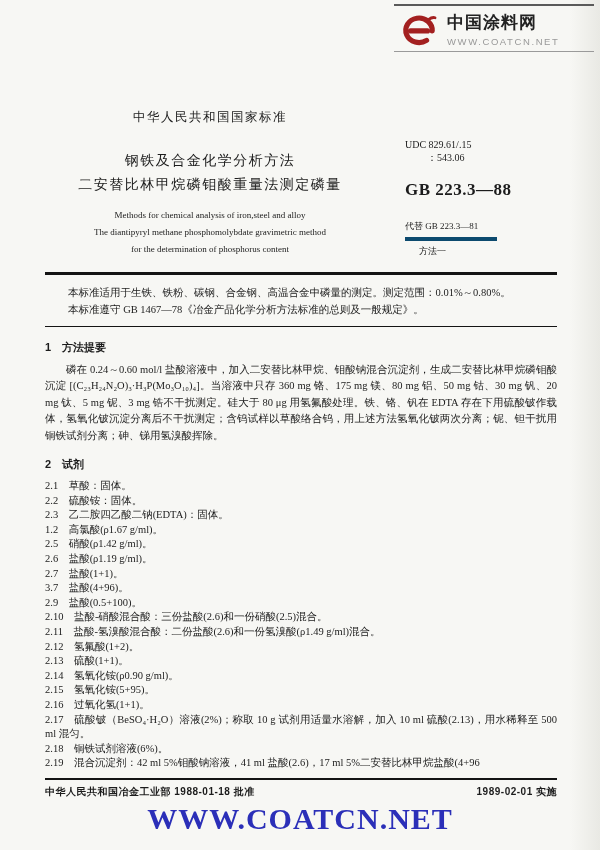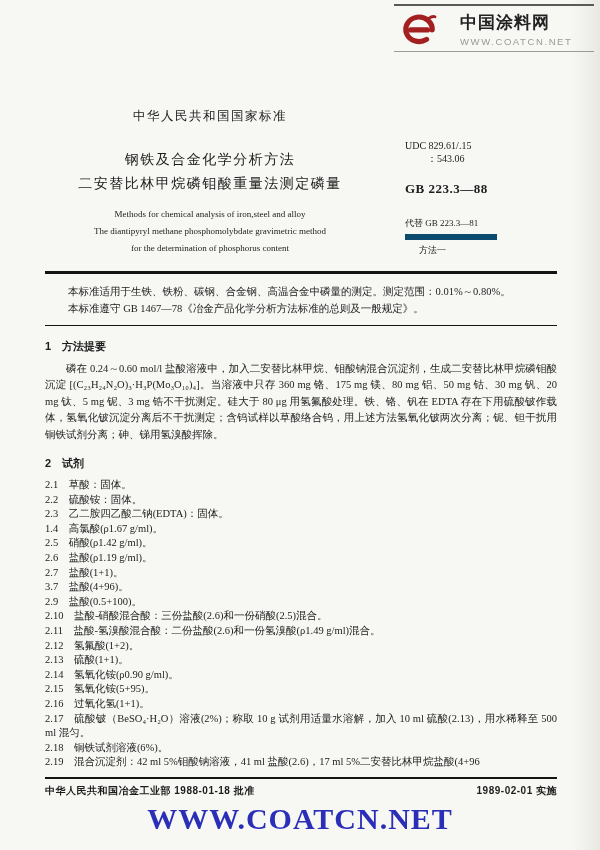--- a/index.html
+++ b/index.html
@@ -10,21 +10,21 @@
     background:linear-gradient(to right,#f7f7f4 0%,#f7f7f4 95%,#e9e9e4 100%);
     font-family:"Liberation Serif", serif;
     color:#1c1c1c;
   }
 
   
   .logo-block {
     position:absolute; top:4px; right:6px; width:200px;
     border-top:2px solid #5a5a5a; border-bottom:1px solid #9a9a9a;
     padding:5px 6px 4px 6px;
-    display:flex; align-items:center; gap:22px;
+    display:flex; align-items:flex-end; gap:9px;
     cursor:pointer;
   }
   .logo-icon svg { display:block; }
   .logo-name {
     font-family:"Liberation Sans", sans-serif;
     font-size:17px; font-weight:bold; color:#222; letter-spacing:1px;
   }
   .logo-url {
     font-family:"Liberation Sans", sans-serif;
     font-size:9.5px; color:#999; letter-spacing:1.6px; margin-top:2px;
@@ -43,22 +43,22 @@
   }
   .title1, .title2 {
     font-family:"Liberation Sans", sans-serif;
     font-weight:normal; font-size:14px; letter-spacing:1.5px; line-height:20px;
   }
   .title2 { margin-top:4px; }
   .en-block { margin-top:13px; font-size:9px; line-height:17px; color:#222; }
 
   .udc1 { font-size:10px; line-height:13px; }
   .udc2 { font-size:10px; line-height:13px; padding-left:22px; }
-  .gbno  { font-size:13px; font-weight:bold; margin-top:16px; letter-spacing:0.5px; }
-  .replaces { font-size:9px; margin-top:20px; padding-bottom:4px; border-bottom:6px solid #0c4a6e; width:92px; }
+  .gbno  { font-size:17px; font-weight:bold; margin-top:16px; letter-spacing:0.5px; }
+  .replaces { font-size:9px; margin-top:20px; padding-bottom:4px; border-bottom:4px solid #0c4a6e; width:92px; }
   .method { font-size:9px; margin-top:4px; padding-left:14px; }
 
   .rule { background:#141414; }
   .rule.thick { height:2.5px; margin-top:14px; }
   .rule.thin  { height:1px; }
   .rule.footer-rule { height:2px; margin-top:7px; }
 
   .scope { padding:9px 2px 8px 2px; }
   .scope p { text-indent:2em; font-size:10.5px; line-height:17px; }
 
@@ -136,21 +136,21 @@
   <div class="rule thin"></div>
 
   <div class="sec-heading">1　方法提要</div>
   <p class="para">磷在 0.24～0.60 mol/l 盐酸溶液中，加入二安替比林甲烷、钼酸钠混合沉淀剂，生成二安替比林甲烷磷钼酸沉淀 [(C₂₃H₂₄N₂O)₃·H₃P(Mo₃O₁₀)₄]。当溶液中只存 360 mg 铬、175 mg 镁、80 mg 铝、50 mg 钴、30 mg 钒、20 mg 钛、5 mg 铌、3 mg 锆不干扰测定。硅大于 80 μg 用氢氟酸处理。铁、铬、钒在 EDTA 存在下用硫酸铍作载体，氢氧化铍沉淀分离后不干扰测定；含钨试样以草酸络合钨，用上述方法氢氧化铍两次分离；铌、钽干扰用铜铁试剂分离；砷、锑用氢溴酸挥除。</p>
 
   <div class="sec-heading">2　试剂</div>
   <div class="reagent-list">
       <div class="reagent-item">2.1　草酸：固体。</div>
       <div class="reagent-item">2.2　硫酸铵：固体。</div>
       <div class="reagent-item">2.3　乙二胺四乙酸二钠(EDTA)：固体。</div>
-      <div class="reagent-item">1.4　高氯酸(ρ1.67 g/ml)。</div>
+      <div class="reagent-item">1.2　高氯酸(ρ1.67 g/ml)。</div>
       <div class="reagent-item">2.5　硝酸(ρ1.42 g/ml)。</div>
       <div class="reagent-item">2.6　盐酸(ρ1.19 g/ml)。</div>
       <div class="reagent-item">2.7　盐酸(1+1)。</div>
       <div class="reagent-item">3.7　盐酸(4+96)。</div>
       <div class="reagent-item">2.9　盐酸(0.5+100)。</div>
       <div class="reagent-item">2.10　盐酸-硝酸混合酸：三份盐酸(2.6)和一份硝酸(2.5)混合。</div>
       <div class="reagent-item">2.11　盐酸-氢溴酸混合酸：二份盐酸(2.6)和一份氢溴酸(ρ1.49 g/ml)混合。</div>
       <div class="reagent-item">2.12　氢氟酸(1+2)。</div>
       <div class="reagent-item">2.13　硫酸(1+1)。</div>
       <div class="reagent-item">2.14　氢氧化铵(ρ0.90 g/ml)。</div>

